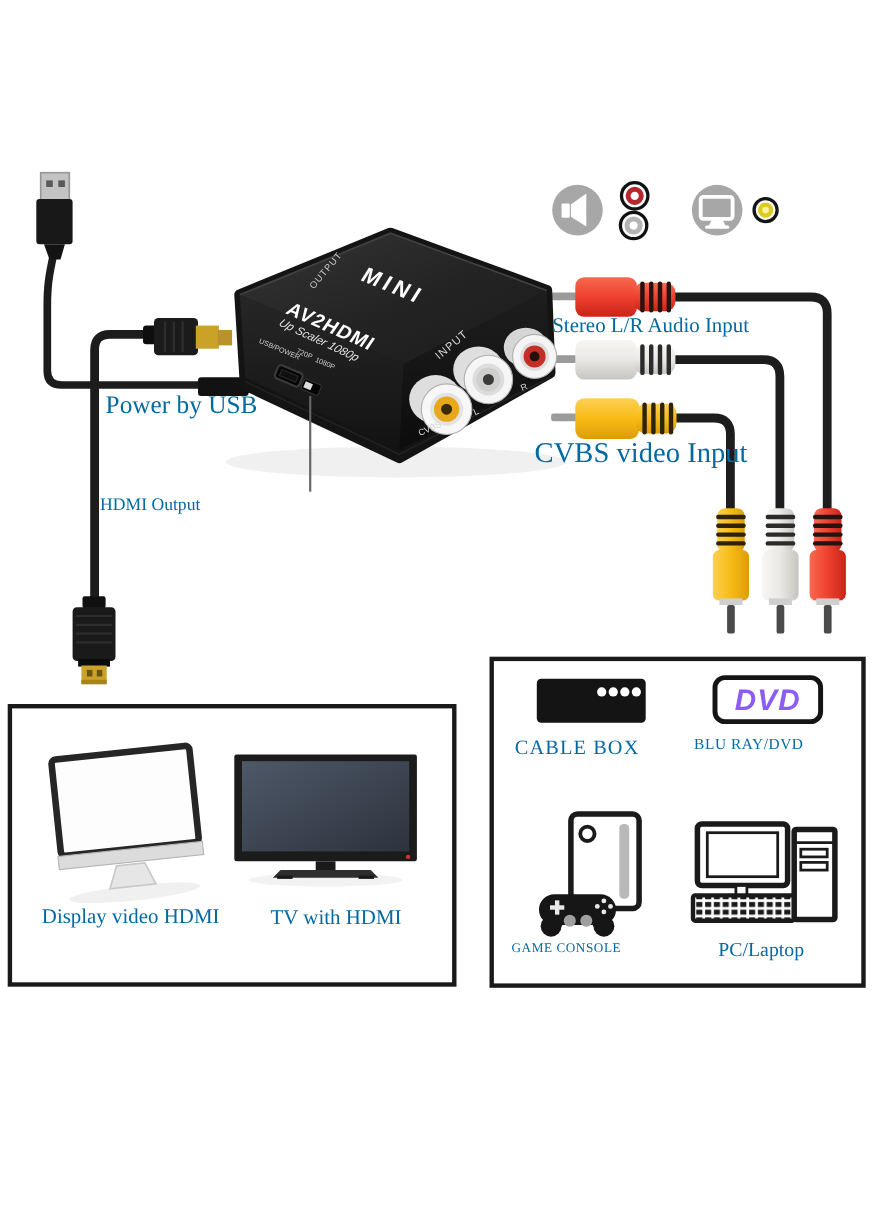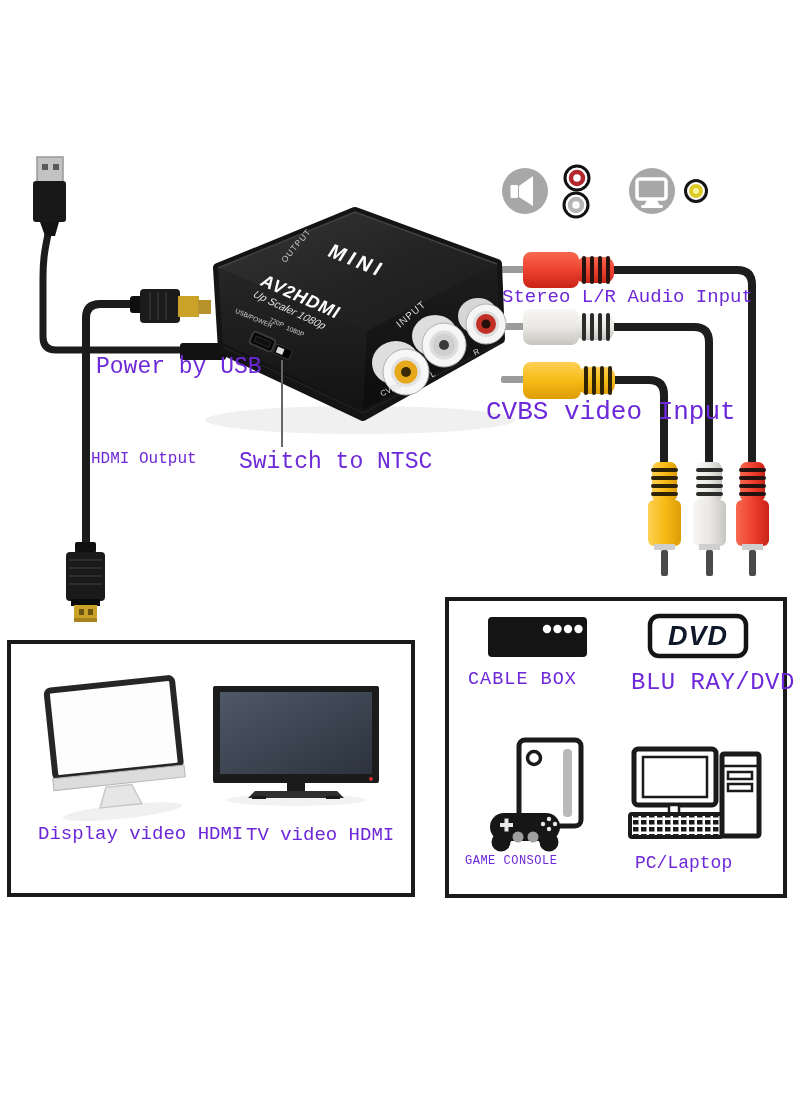--- a/index.html
+++ b/index.html
@@ -1,24 +1,24 @@
 <!DOCTYPE html>
 <html><head>
 <meta charset="utf-8">
 <style>
   html,body{margin:0;padding:0;background:#ffffff;}
   .canvas{position:relative;width:800px;height:1096px;background:#ffffff;overflow:hidden;
           font-family:"Liberation Sans", sans-serif;}
   .canvas svg{position:absolute;left:0;top:0;}
-  .lbl{position:absolute;color:#6d28d9;white-space:nowrap;line-height:1.1;
-       font-family:Liberation Mono, monospace;}
+  .lbl{position:absolute;color:#0369a1;white-space:nowrap;line-height:1.1;
+       font-family:Liberation Serif, serif;}
   .devtxt{position:absolute;color:#ffffff;white-space:nowrap;transform-origin:0 0;
           font-family:"Liberation Sans", sans-serif;}
   .dvdtxt{position:absolute;left:650px;top:621px;width:96px;text-align:center;
-          font-size:27px;font-weight:bold;font-style:italic;color:#0f172a;letter-spacing:1px;}
+          font-size:27px;font-weight:bold;font-style:italic;color:#8b5cf6;letter-spacing:1px;}
 </style>
 </head>
 <body>
 
 <div class="canvas">
 
 <svg width="800" height="1096" viewBox="0 0 800 1096">
   <defs>
     <linearGradient id="gTop" x1="0" y1="0" x2="1" y2="1">
       <stop offset="0" stop-color="#353535"></stop>
@@ -312,30 +312,29 @@
       <rect x="722" y="754" width="37" height="82" rx="2" fill="#ffffff" stroke="#1a1a1a" stroke-width="5"></rect>
       <line x1="722" y1="766" x2="759" y2="766" stroke="#1a1a1a" stroke-width="2.5"></line>
       <rect x="728" y="772" width="24" height="7" fill="#ffffff" stroke="#1a1a1a" stroke-width="2.5"></rect>
       <rect x="728" y="784" width="24" height="7" fill="#ffffff" stroke="#1a1a1a" stroke-width="2.5"></rect>
     </g>
   </g>
 </svg>
 
 <div class="lbl" style="left:96px;top:355px;font-size:23px;">Power by USB</div>
 <div class="lbl" style="left:91px;top:451px;font-size:16px;">HDMI Output</div>
-<div class="lbl" style="left:239px;top:450px;font-size:23px;">Switch to NTSC</div>
 <div class="lbl" style="left:502px;top:287px;font-size:19px;">Stereo L/R Audio Input</div>
 <div class="lbl" style="left:486px;top:398px;font-size:26px;">CVBS video Input</div>
 
 <div class="lbl" style="left:38px;top:824px;font-size:19px;">Display video HDMI</div>
-<div class="lbl" style="left:246px;top:825px;font-size:19px;">TV video HDMI</div>
+<div class="lbl" style="left:246px;top:825px;font-size:19px;">TV with HDMI</div>
 <div class="lbl" style="left:468px;top:670px;font-size:18.5px;letter-spacing:1px;">CABLE BOX</div>
-<div class="lbl" style="left:631px;top:670px;font-size:24px;letter-spacing:0.5px;text-align:center;">BLU RAY/DVD</div>
+<div class="lbl" style="left:631px;top:670px;font-size:14px;letter-spacing:0.5px;text-align:center;">BLU RAY/DVD</div>
 <div class="lbl" style="left:465px;top:855px;font-size:12px;letter-spacing:0.5px;">GAME CONSOLE</div>
-<div class="lbl" style="left:635px;top:854px;font-size:18px;">PC/Laptop</div>
+<div class="lbl" style="left:653px;top:854px;font-size:18px;">PC/Laptop</div>
 <div class="dvdtxt">DVD</div>
 
 <div class="devtxt" style="left:336px;top:240px;font-size:20px;font-weight:bold;letter-spacing:4px;transform:rotate(22deg) skewX(-10deg);">MINI</div>
 <div class="devtxt" style="left:268px;top:271px;font-size:17.5px;font-weight:bold;letter-spacing:1px;transform:rotate(24deg) skewX(-10deg);">AV2HDMI</div>
 <div class="devtxt" style="left:258px;top:288px;font-size:10.5px;font-style:italic;color:#e0e0e0;transform:rotate(25deg) skewX(-10deg);">Up Scaler 1080p</div>
 <div class="devtxt" style="left:279px;top:258px;font-size:8.5px;letter-spacing:1px;color:#c9c9c9;transform:rotate(-50deg);">OUTPUT</div>
 <div class="devtxt" style="left:394px;top:321px;font-size:10px;letter-spacing:1px;color:#d9d9d9;transform:rotate(-40deg);">INPUT</div>
 <div class="devtxt" style="left:237px;top:307px;font-size:6.5px;color:#cfcfcf;transform:rotate(23deg);">USB/POWER</div>
 <div class="devtxt" style="left:271px;top:316px;font-size:6.5px;color:#cfcfcf;transform:rotate(23deg);">720P</div>
 <div class="devtxt" style="left:288px;top:324px;font-size:6.5px;color:#cfcfcf;transform:rotate(23deg);">1080P</div>

